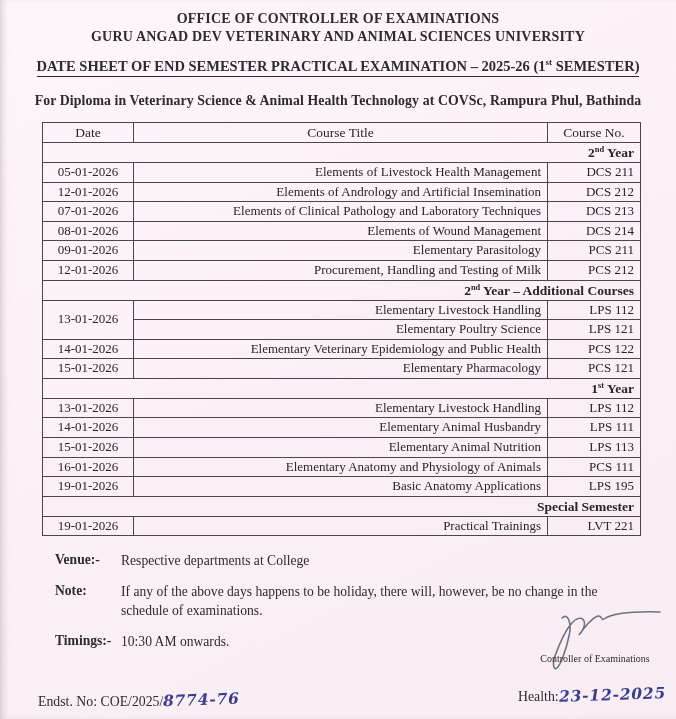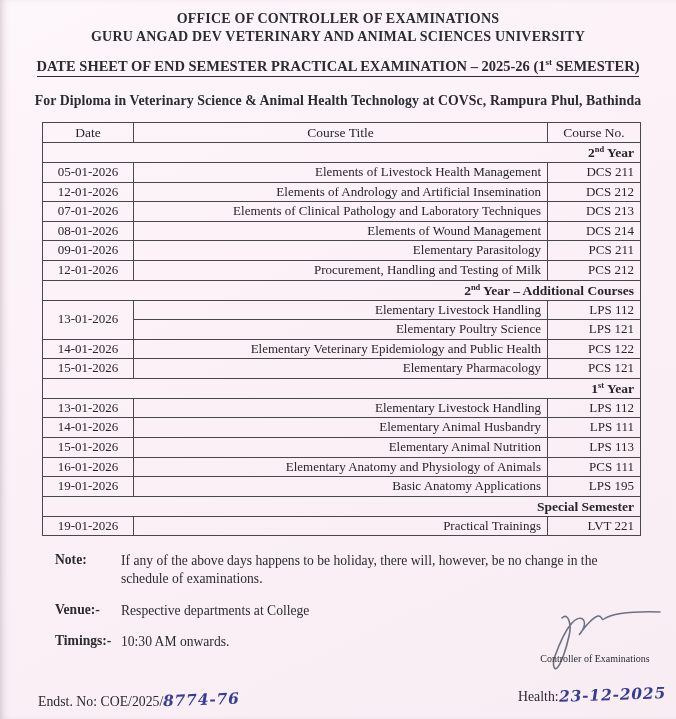--- a/index.html
+++ b/index.html
@@ -193,26 +193,26 @@
         <tr>
           <td class="date-cell">19-01-2026</td>
           <td class="title-cell">Practical Trainings</td>
           <td class="no-cell">LVT 221</td>
         </tr>
       </tbody>
   </table>
 
   <div class="notes">
     <div class="note-row">
+      <span class="note-label">Venue:-</span>
+      <span class="note-text">Respective departments at College</span>
+    </div>
+    <div class="note-row">
       <span class="note-label">Note:</span>
       <span class="note-text" style="max-width:520px">If any of the above days happens to be holiday, there will, however, be no change in the schedule of examinations.</span>
-    </div>
-    <div class="note-row">
-      <span class="note-label">Venue:-</span>
-      <span class="note-text">Respective departments at College</span>
     </div>
     <div class="note-row">
       <span class="note-label">Timings:-</span>
       <span class="note-text">10:30 AM onwards.</span>
     </div>
   </div>
 
   <svg class="sig-svg" viewBox="0 0 140 62" fill="none">
     <path d="M38,10 C44,4 48,16 45,28 C42,42 37,56 33,60 C30,63 28,56 31,48 C35,37 42,22 47,16" stroke="#6e7282" stroke-width="1.6" stroke-linecap="round"></path>
     <path d="M47,16 C52,10 58,8 60,13 C62,18 57,25 55,27 C60,20 68,10 74,8 C78,7 77,13 80,11 C86,7 100,3 136,4" stroke="#6e7282" stroke-width="1.5" stroke-linecap="round"></path>

